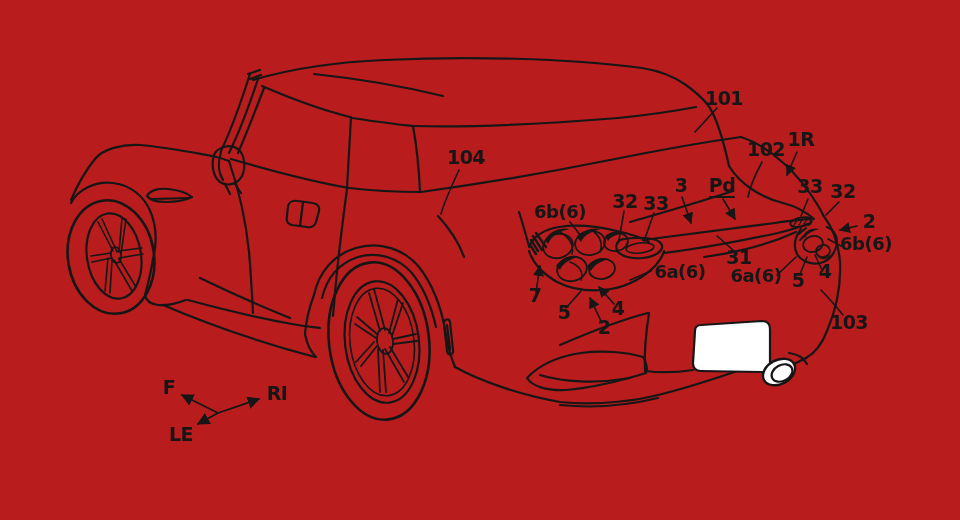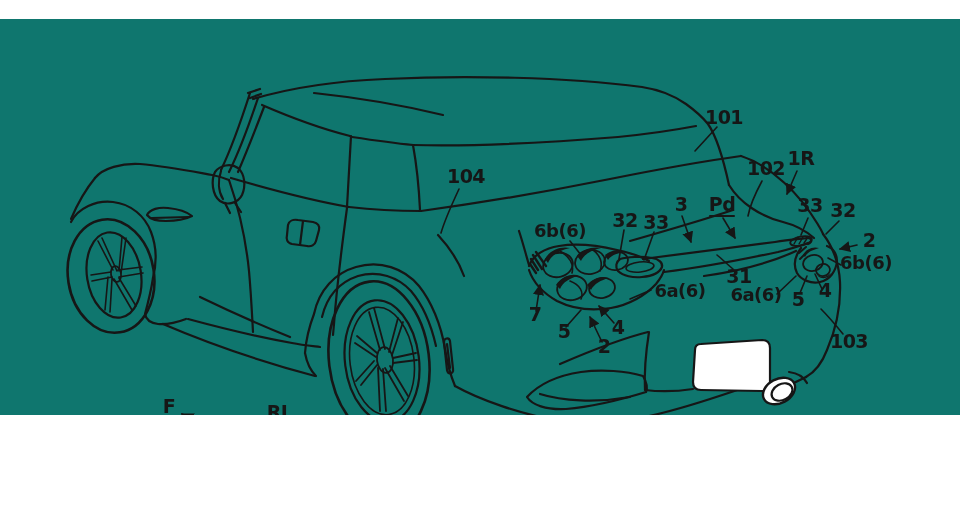--- a/index.html
+++ b/index.html
@@ -1,16 +1,16 @@
 <!DOCTYPE html>
 <html><head>
 <meta charset="utf-8">
 <style>
   html,body{margin:0;padding:0;background:#ffffff;}
-  .stage{position:relative;width:960px;height:396px;background:#0f766e;overflow:hidden;margin-top:19px;}
+  .stage{position:relative;width:960px;height:520px;background:#b91c1c;overflow:hidden;}
   svg{display:block;}
   .lbl{font-family:"DejaVu Sans","Liberation Sans",sans-serif;font-weight:bold;font-size:19px;letter-spacing:-0.5px;fill:#161616;}
   .lbl-sm{font-size:18px;}
 </style>
 </head>
 <body>
 
 <div class="stage">
 <svg width="960" height="520" viewBox="0 0 960 520">
   <defs>

